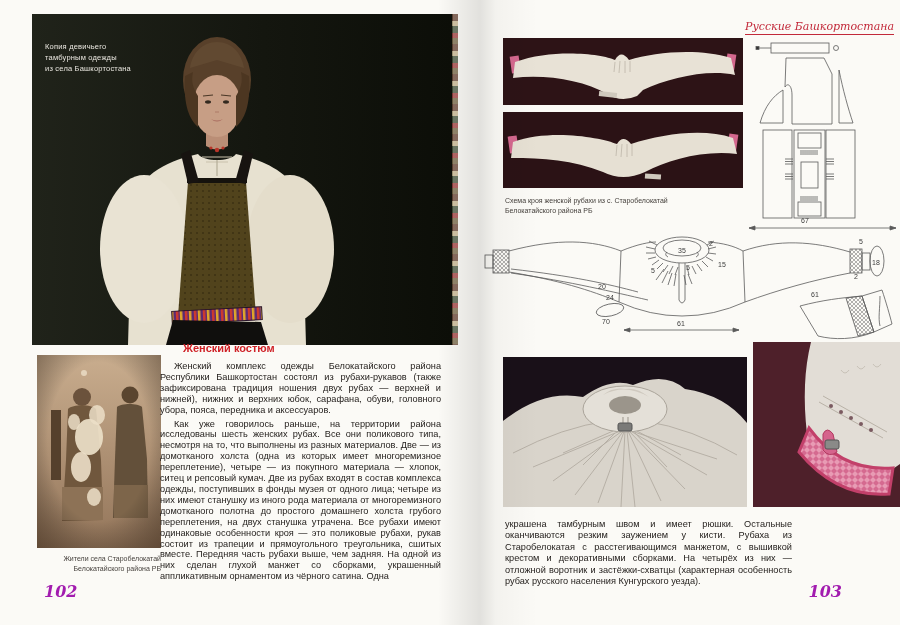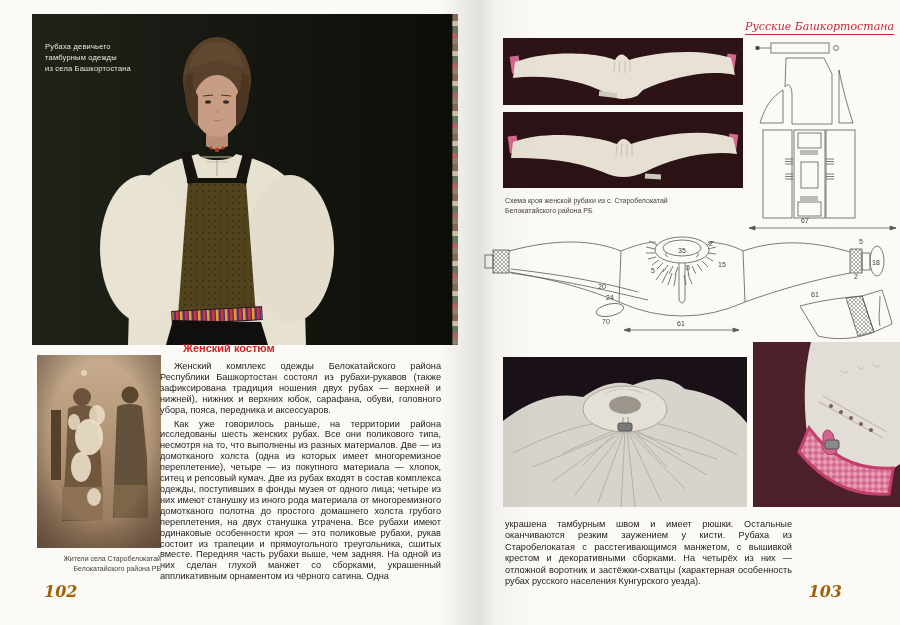--- a/index.html
+++ b/index.html
@@ -20,21 +20,21 @@
   .group-photo { left:37px; top:355px; width:124px; height:193px; }
   .shirt-photo-1 { left:503px; top:38px; width:240px; height:67px; }
   .shirt-photo-2 { left:503px; top:112px; width:240px; height:76px; }
   .collar-photo { left:503px; top:357px; width:244px; height:150px; }
   .cuff-photo { left:753px; top:342px; width:147px; height:165px; }
 
   
   .caption { font-size:7px; line-height:9.5px; color:#45403c; }
   .group-caption { left:22px; top:554px; width:139px; text-align:right; }
   .shirts-caption { left:505px; top:196px; width:200px; text-align:left; }
-  .pagenum { font-family:"DejaVu Serif", serif; font-style:italic; font-weight:bold; font-size:16px; color:#a16207; }
+  .pagenum { font-family:"DejaVu Serif", serif; font-style:italic; font-weight:bold; font-size:16px; color:#a21caf; }
   .pagenum-left { left:44px; top:582px; }
   .pagenum-right { left:792px; top:582px; width:50px; text-align:right; }
   .running-header { left:745px; top:20px; width:150px; text-align:left;
     font-family:"DejaVu Serif", serif; font-style:italic; font-size:11px; color:#c2293a; }
   .running-header span { border-bottom:1px solid #c2293a; padding-bottom:1px; }
 
   .text-col { left:160px; top:342px; width:281px; color:#26221f; }
   .section-heading { color:#cf2127; font-weight:bold; font-size:11px; margin:0 0 7px 23px; }
   .text-col p { font-size:9.2px; line-height:10.9px; text-align:justify; text-indent:14px; margin-bottom:3px; }
   .right-text { left:505px; top:519px; width:287px; color:#26221f; font-size:9.2px; line-height:11.4px; text-align:justify; }
@@ -92,21 +92,21 @@
       <path d="M153,62 C151,92 158,106 166,113 L166,82 C161,74 159,68 161,58 Z" fill="#4c3621"></path>
       <path d="M217,62 C219,92 212,106 204,113 L204,82 C209,74 211,68 209,58 Z" fill="#4c3621"></path>
       <path d="M185,28 C170,28 160,40 158,54 L185,46 L212,54 C210,40 200,28 185,28 Z" fill="#614931"></path>
       <ellipse cx="176" cy="88" rx="3" ry="1.7" fill="#33291f"></ellipse>
         <ellipse cx="194" cy="88" rx="3" ry="1.7" fill="#33291f"></ellipse>
       <path d="M171,82 L181,81 M189,81 L199,82" stroke="#4a3726" stroke-width="1.2"></path>
       <path d="M183,98 L187,98" stroke="#ad7a66" stroke-width="1"></path>
       <path d="M179,105 Q185,108 191,105 Q185,110 179,105 Z" fill="#a96a5e"></path>
     </svg>
     <div class="abs portrait-caption">
-      <div>Рубаха девичьего</div>
+      <div>Копия девичьего</div>
       <div>тамбурным одежды</div>
       <div>из села Башкортостана</div>
     </div>
   </div>
   <div class="abs page-edge-strip"></div>
 
   <div class="abs photo group-photo">
     <svg width="124" height="193" viewBox="0 0 124 193">
       <defs>
         <linearGradient id="sep" x1="0" y1="0" x2="0" y2="1">

